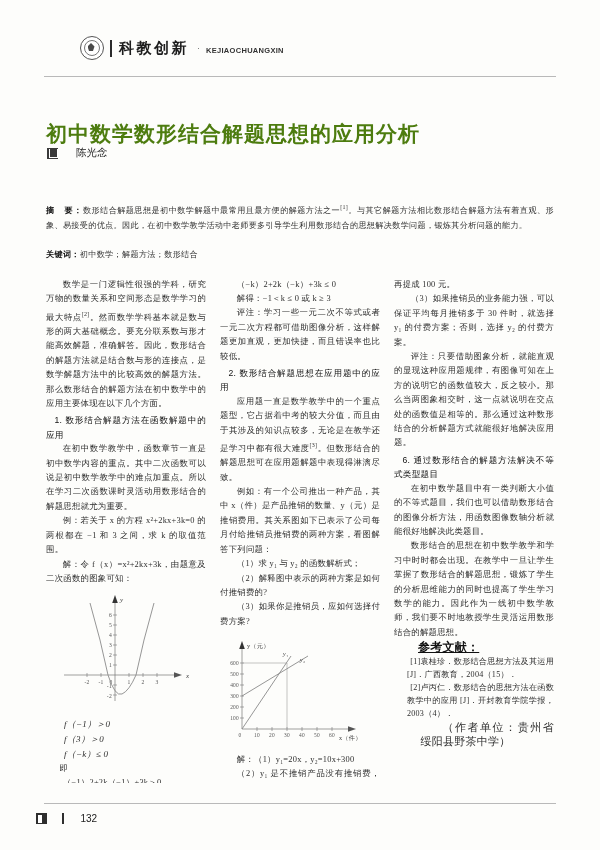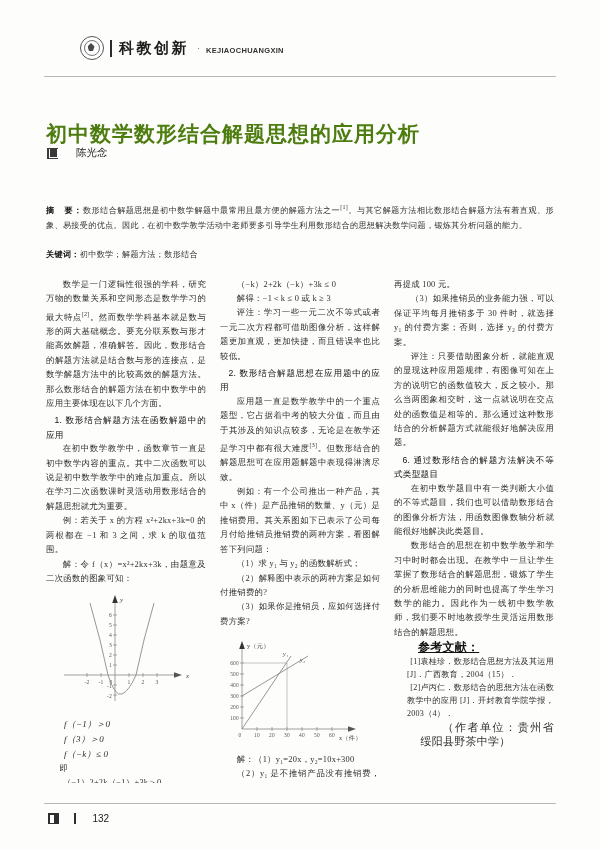--- a/index.html
+++ b/index.html
@@ -212,21 +212,21 @@
   
   .rule-bottom {
     position: absolute;
     left: 44px;
     right: 44px;
     bottom: 46px;
     border-bottom: 1px solid #b9b9b9;
   }
   .footer {
     position: absolute;
-    left: 48px;
+    left: 36px;
     bottom: 26px;
     display: flex;
     gap: 15px;
   }
   .footer-mark {
     width: 11px;
     height: 11px;
     background: #2e2e2e;
     position: relative;
   }

